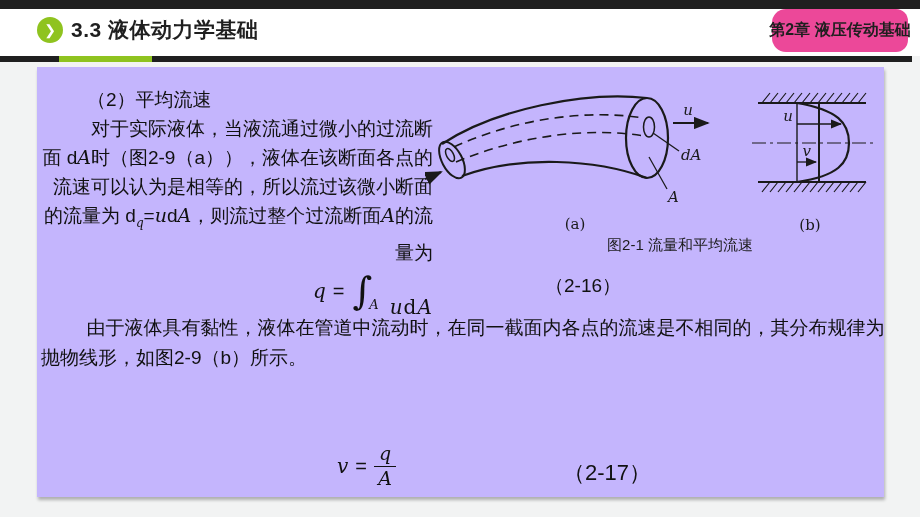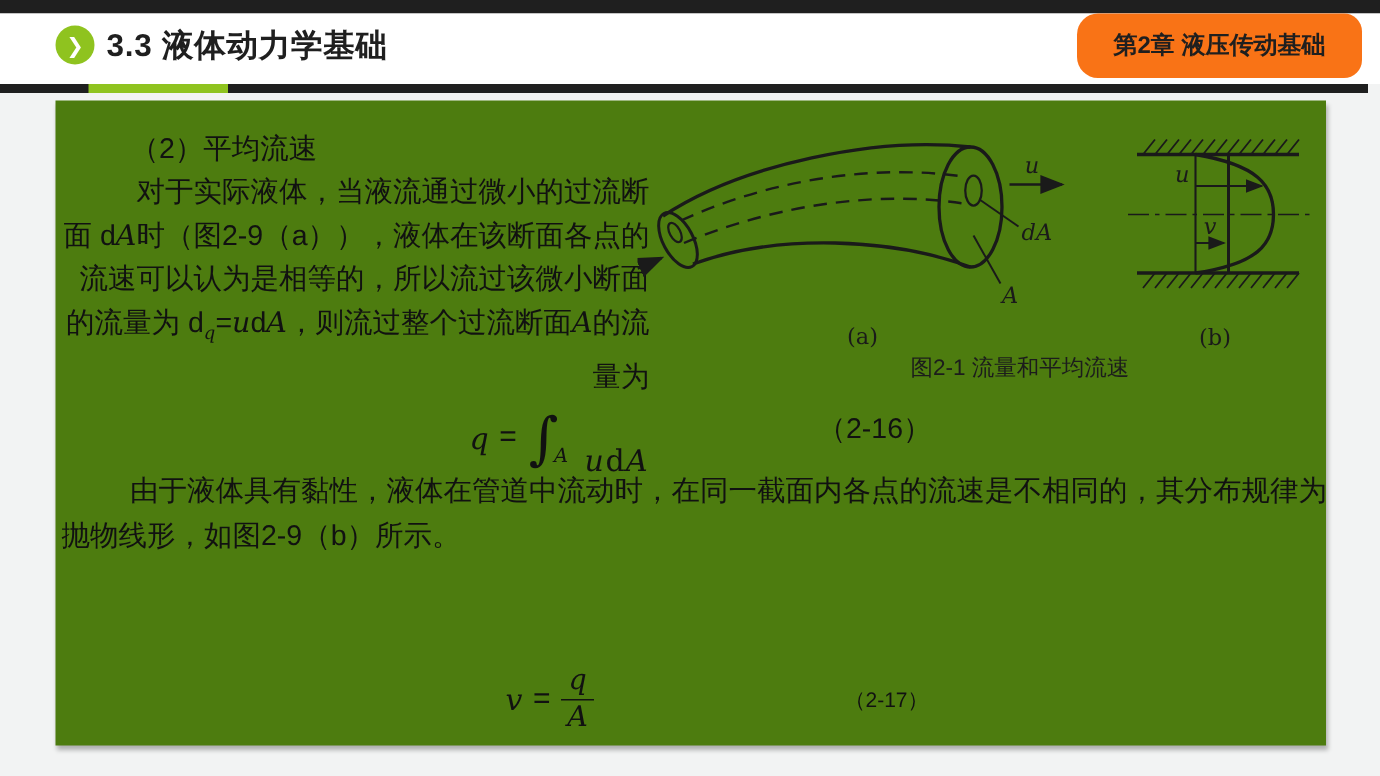--- a/index.html
+++ b/index.html
@@ -15,30 +15,30 @@
   .chev-circle{
     position:absolute;left:37px;top:8px;width:26px;height:26px;border-radius:50%;
     background:#8FC31F;color:#fff;font-weight:bold;font-size:14px;
     display:flex;align-items:center;justify-content:center;
   }
   .hdr-title{
     position:absolute;left:71px;top:7px;font-size:21px;font-weight:700;color:#1F1F1F;
     letter-spacing:0.5px;white-space:nowrap;
   }
   .hdr-badge{
-    position:absolute;right:12px;top:0px;height:43px;width:190px;
-    background:#f97316;border-radius:14px 12px 12px 14px;
+    position:absolute;right:12px;top:0px;height:43px;width:136px;
+    background:#ec4899;border-radius:14px 12px 12px 14px;
     display:flex;align-items:center;justify-content:center;
     font-size:16px;font-weight:700;color:#1F1F1F;white-space:nowrap;
   }
   .header-line{position:absolute;left:0;top:56px;width:912px;height:6px;background:#1F1F1F;}
   .header-line .green-seg{position:absolute;left:59px;top:0;width:93px;height:6px;background:#8FC31F;}
   
   .card{
-    position:absolute;left:37px;top:67px;width:847px;height:430px;background:#4d7c0f;
+    position:absolute;left:37px;top:67px;width:847px;height:430px;background:#c4b5fd;
     box-shadow:1px 3px 3px rgba(0,0,0,0.28);
   }
   .card .abs{position:absolute;}
   .heading{left:4px;top:18px;padding-left:46px;font-size:19px;line-height:29px;}
   .para1{left:4px;top:47px;width:392px;font-size:19px;line-height:29px;text-indent:2.4em;text-align:right;}
   .para2{left:4px;top:246px;width:844px;font-size:19px;line-height:30px;text-indent:2.4em;}
   .para3{left:4px;top:308px;width:844px;font-size:19px;line-height:30px;text-indent:2.4em;}
   .mi{font-family:"DejaVu Serif","Liberation Serif",serif;font-style:italic;}
   .mrm{font-family:"DejaVu Serif","Liberation Serif",serif;font-style:normal;}
   sub.mi{font-size:12px;}
@@ -47,21 +47,21 @@
   .formula1 .int{font-family:"DejaVu Serif",serif;font-size:38px;font-weight:400;line-height:1;margin:0 0 0 8px;}
   .int-sub{font-family:"DejaVu Serif",serif;font-style:italic;font-size:13px;position:relative;top:13px;left:-3px;}
   .formula1 .eq{margin-left:7px;}
   .formula1 .integrand{margin-left:8px;letter-spacing:1px;margin-top:32px;}
   .fnum1{left:508px;top:206px;font-size:19px;}
   .formula2{left:300px;top:376px;display:flex;align-items:center;font-size:20px;}
   .formula2 .eq{margin:0 7px;}
   .frac{display:inline-flex;flex-direction:column;align-items:center;line-height:1.15;font-size:19px;}
   .frac .num{border-bottom:1.6px solid #111;padding:0 5px 1px;}
   .frac .den{padding-top:1px;}
-  .fnum2{left:526px;top:391px;font-size:14px;}
+  .fnum2{left:526px;top:391px;font-size:22px;}
   
   .fig-a{left:388px;top:18px;width:320px;height:150px;}
   .fig-b{left:713px;top:23px;width:130px;height:145px;}
   .fig-caption{left:523px;top:169px;width:240px;text-align:center;font-size:15px;color:#1c1c1c;}
   svg{display:block;}
   svg .stroke{stroke:#1a1a1a;fill:none;}
   svg text{fill:#1a1a1a;}
   .svgmath{font-family:"DejaVu Serif","Liberation Serif",serif;font-style:italic;font-size:15px;}
   .svglabel{font-family:"DejaVu Serif","Liberation Serif",serif;font-size:15px;}
 </style>

